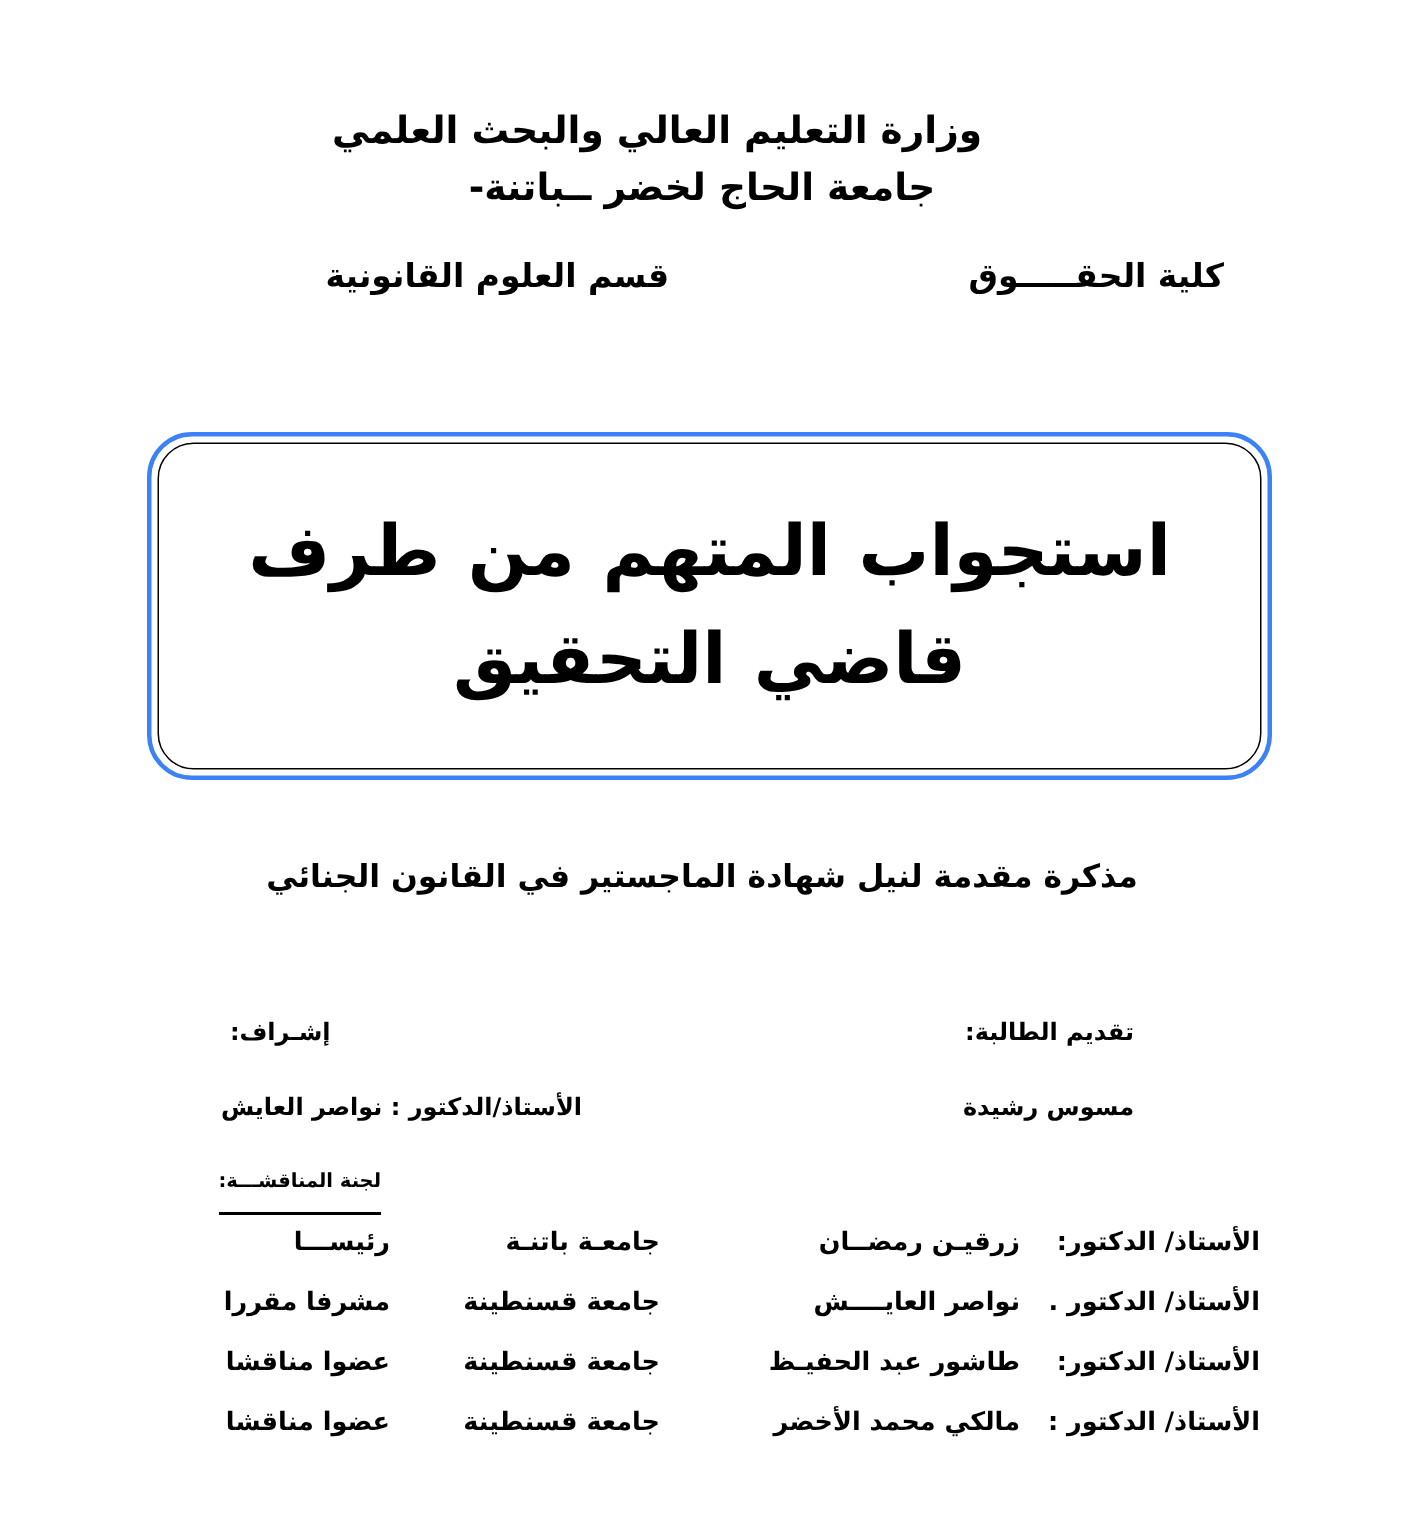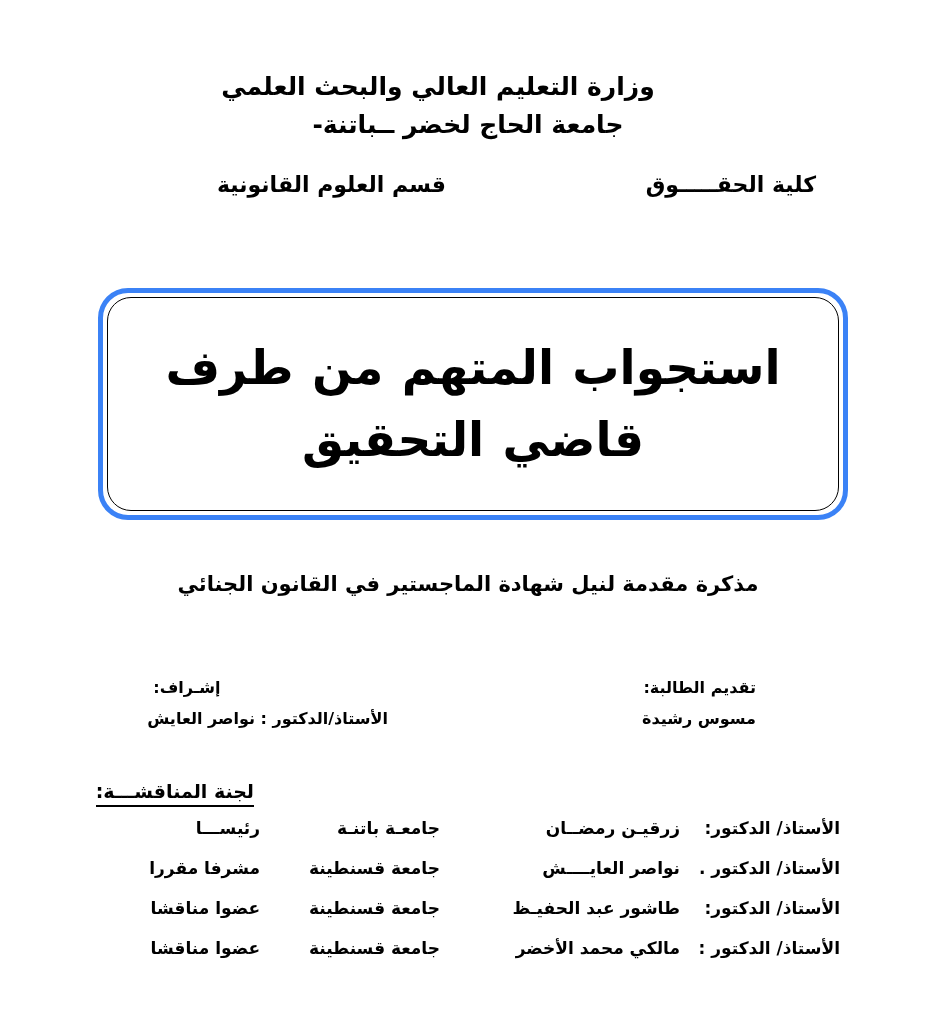--- a/index.html
+++ b/index.html
@@ -70,21 +70,21 @@
   }
 
   
   .title-box {
     position: absolute;
     top: 288px;
     right: 88px;
     width: 750px;
     height: 232px;
     box-sizing: border-box;
-    border: 5px solid #3b82f6;
+    border: 3px solid #3b82f6;
     border-radius: 30px;
     background: #ffffff;
     display: flex;
     align-items: center;
     justify-content: center;
   }
   .title-box::after {
     content: "";
     position: absolute;
     top: 4px;
@@ -132,31 +132,31 @@
     font-weight: bold;
     font-size: 16px;
     line-height: 31px;
     white-space: nowrap;
   }
   .person-col.student { right: 180px; text-align: right; }
   .person-col.supervisor { right: 548px; text-align: right; }
   .person-col .role-label { display: block; }
   .person-col.student .role-label { text-align: left; padding-left: 6px; }
   .person-col.supervisor .role-label { text-align: left; padding-left: 6px; }
-  .person-col .person-name { display: block; }
+  .person-col .person-name { display: block; margin-top: 19px; }
 
   
   .jury-heading {
     position: absolute;
     top: 780px;
     right: 682px;
     font-weight: bold;
-    font-size: 19px;
-    white-space: nowrap;
-    padding-bottom: 3px;
+    font-size: 13px;
+    white-space: nowrap;
+    padding-bottom: 13px;
     border-bottom: 2.5px solid #000000;
   }
   .jury-table {
     position: absolute;
     top: 818px;
     right: 96px;
     width: 720px;
   }
   .jury-row {
     position: relative;

